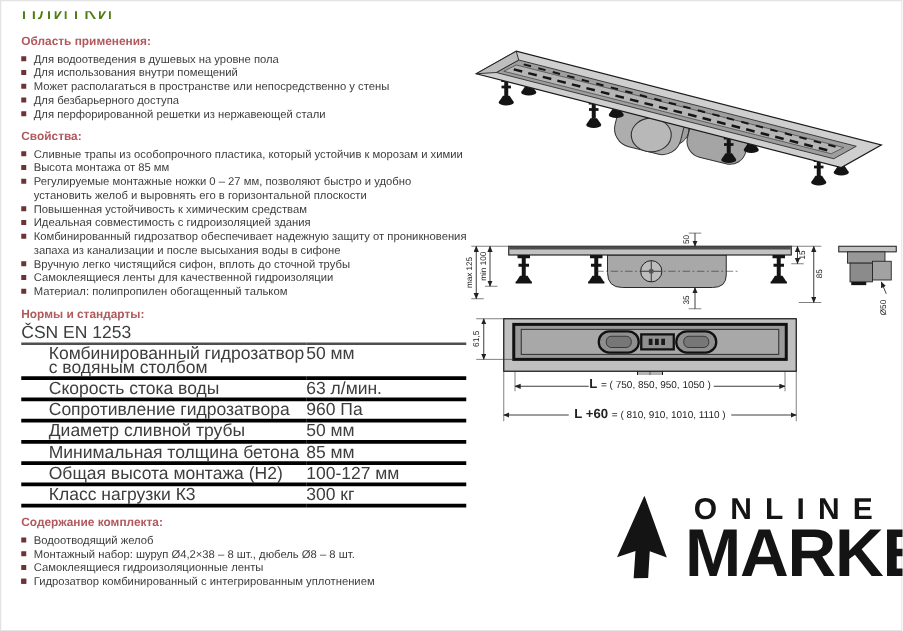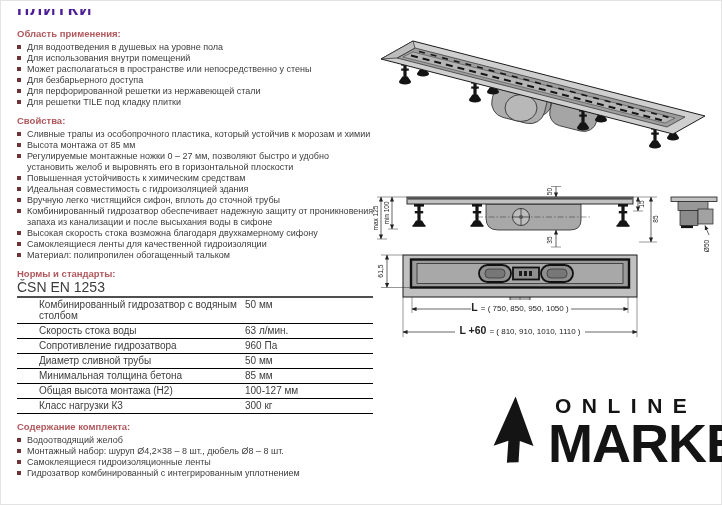--- a/index.html
+++ b/index.html
@@ -6,43 +6,43 @@
   body{
     width:722px;height:505px;position:relative;background:#fff;
     font-family:"Liberation Sans","DejaVu Sans",sans-serif;
     overflow:hidden;
   }
   .page{position:absolute;inset:0;border:1px solid #e3e3e3;box-sizing:border-box;background:#fff;}
 
   
   .left-col{position:absolute;left:16px;top:8px;width:358px;}
   .title-clip{height:12px;overflow:hidden;margin-bottom:7px;}
-  .title-clip span{display:block;font-size:17px;line-height:17px;font-weight:700;
-    letter-spacing:1px;color:#4c1d95;margin-top:-8px;}
+  .title-clip span{display:block;font-size:17px;line-height:17px;font-weight:400;
+    letter-spacing:1px;color:#4d7c0f;margin-top:-8px;}
   .sec-h{color:#b0585c;font-size:9.5px;line-height:11px;font-weight:700;margin:7px 0 3px 0;}
   .sec-h.first{margin-top:0;}
   ul.bullets{list-style:none;margin:0;padding:0;}
   ul.bullets li{position:relative;padding-left:10px;font-size:9px;line-height:11px;color:#3d3d3d;}
   ul.bullets .sq{position:absolute;left:0;top:3.4px;width:3.8px;height:3.8px;background:#6e3337;}
   .std-val{font-size:14px;line-height:11px;color:#3d3d3d;margin:0 0 2px 0;}
   table.params{width:356px;border-collapse:collapse;table-layout:fixed;border-top:2px solid #4f4f4f;margin-top:3px;}
-  table.params td{font-size:10px;line-height:11px;color:#3d3d3d;border-bottom:1px solid #000000;
+  table.params td{font-size:14px;line-height:11px;color:#3d3d3d;border-bottom:3px solid #000000;
     padding:1px 0 2px 0;vertical-align:top;}
   table.params td.param{padding-left:22px;}
 
   
   .draw-3d{position:absolute;left:370px;top:8px;width:348px;height:168px;}
   .draw-side{position:absolute;left:370px;top:184px;width:350px;height:78px;}
   .draw-plan{position:absolute;left:372px;top:252px;width:292px;height:98px;}
   svg text{font-family:"Liberation Sans","DejaVu Sans",sans-serif;fill:#222;}
 
   
   .logo{position:absolute;left:492px;top:388px;width:226px;height:98px;}
   .logo-arrow{position:absolute;left:0;top:8px;width:60px;height:84px;}
-  .logo-online{position:absolute;left:62px;top:5px;font-size:21px;font-weight:700;
+  .logo-online{position:absolute;left:62px;top:5px;font-size:24px;font-weight:700;
     letter-spacing:10.5px;color:#141414;white-space:nowrap;}
   .logo-market{position:absolute;left:55px;top:27px;font-size:54px;line-height:1;font-weight:700;
     letter-spacing:-1px;color:#141414;white-space:nowrap;}
 </style>
 </head>
 <body>
 
 <div class="page">
 
   <div class="left-col">
@@ -72,24 +72,20 @@
         <li>
           <span class="sq"></span>
           <span>Для безбарьерного доступа</span>
         </li>
 
         <li>
           <span class="sq"></span>
           <span>Для перфорированной решетки из нержавеющей стали</span>
         </li>
 
-        <li>
-          <span class="sq"></span>
-          <span>Для решетки TILE под кладку плитки</span>
-        </li>
       </ul>
 
     <div class="sec-h">Свойства:</div>
     <ul class="bullets">
 
         <li>
           <span class="sq"></span>
           <span>Сливные трапы из особопрочного пластика, который устойчив к морозам и химии</span>
         </li>
 
@@ -108,32 +104,28 @@
           <span>Повышенная устойчивость к химическим средствам</span>
         </li>
 
         <li>
           <span class="sq"></span>
           <span>Идеальная совместимость с гидроизоляцией здания</span>
         </li>
 
         <li>
           <span class="sq"></span>
+          <span>Комбинированный гидрозатвор обеспечивает надежную защиту от проникновения запаха из канализации и после высыхания воды в сифоне</span>
+        </li>
+
+        <li>
+          <span class="sq"></span>
           <span>Вручную легко чистящийся сифон, вплоть до сточной трубы</span>
         </li>
 
-        <li>
-          <span class="sq"></span>
-          <span>Комбинированный гидрозатвор обеспечивает надежную защиту от проникновения запаха из канализации и после высыхания воды в сифоне</span>
-        </li>
-
-        <li>
-          <span class="sq"></span>
-          <span>Высокая скорость стока возможна благодаря двухкамерному сифону</span>
-        </li>
 
         <li>
           <span class="sq"></span>
           <span>Самоклеящиеся ленты для качественной гидроизоляции</span>
         </li>
 
         <li>
           <span class="sq"></span>
           <span>Материал: полипропилен обогащенный тальком</span>
         </li>

